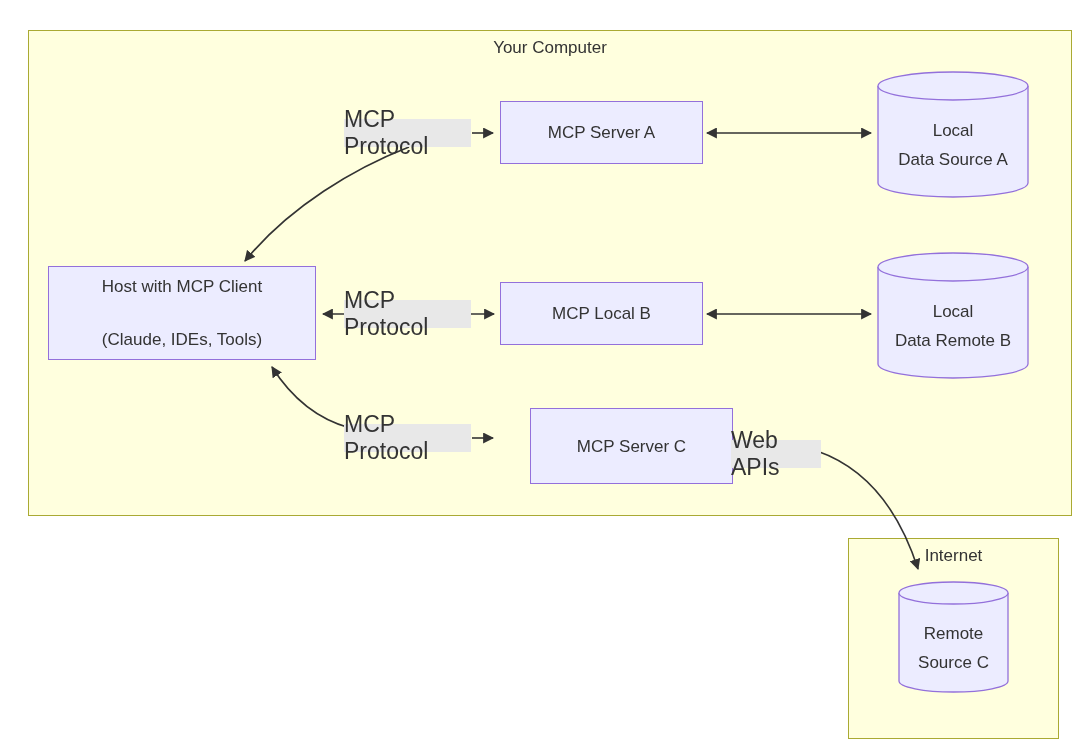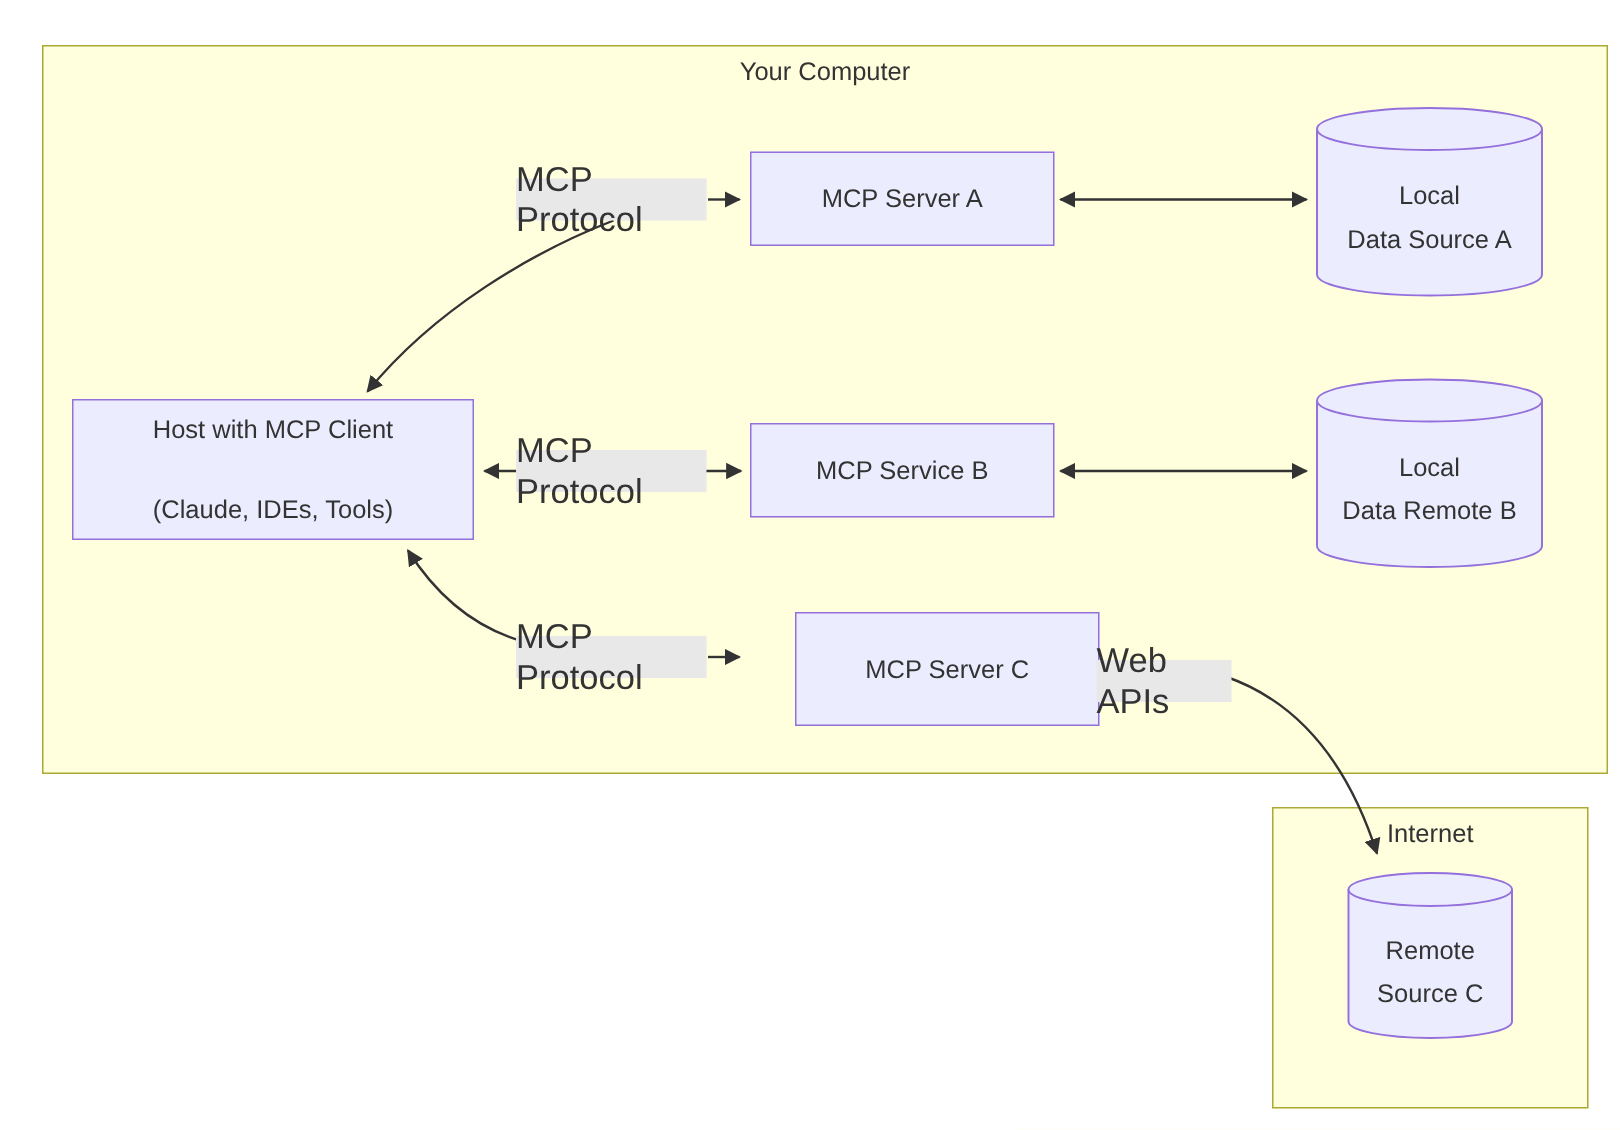--- a/index.html
+++ b/index.html
@@ -118,21 +118,21 @@
   <div class="node" id="host-node">
     <div>Host with MCP Client</div>
     <div>(Claude, IDEs, Tools)</div>
   </div>
 
   <div class="node" id="server-a-node">
     <div>MCP Server A</div>
   </div>
 
   <div class="node" id="server-b-node">
-    <div>MCP Service B</div>
+    <div>MCP Local B</div>
   </div>
 
   <div class="node" id="server-c-node">
     <div>MCP Server C</div>
   </div>
 
   <div class="edge-label" id="label-protocol-a">MCP Protocol</div>
   <div class="edge-label" id="label-protocol-b">MCP Protocol</div>
   <div class="edge-label" id="label-protocol-c">MCP Protocol</div>
   <div class="edge-label" id="label-web-apis">Web APIs</div>

